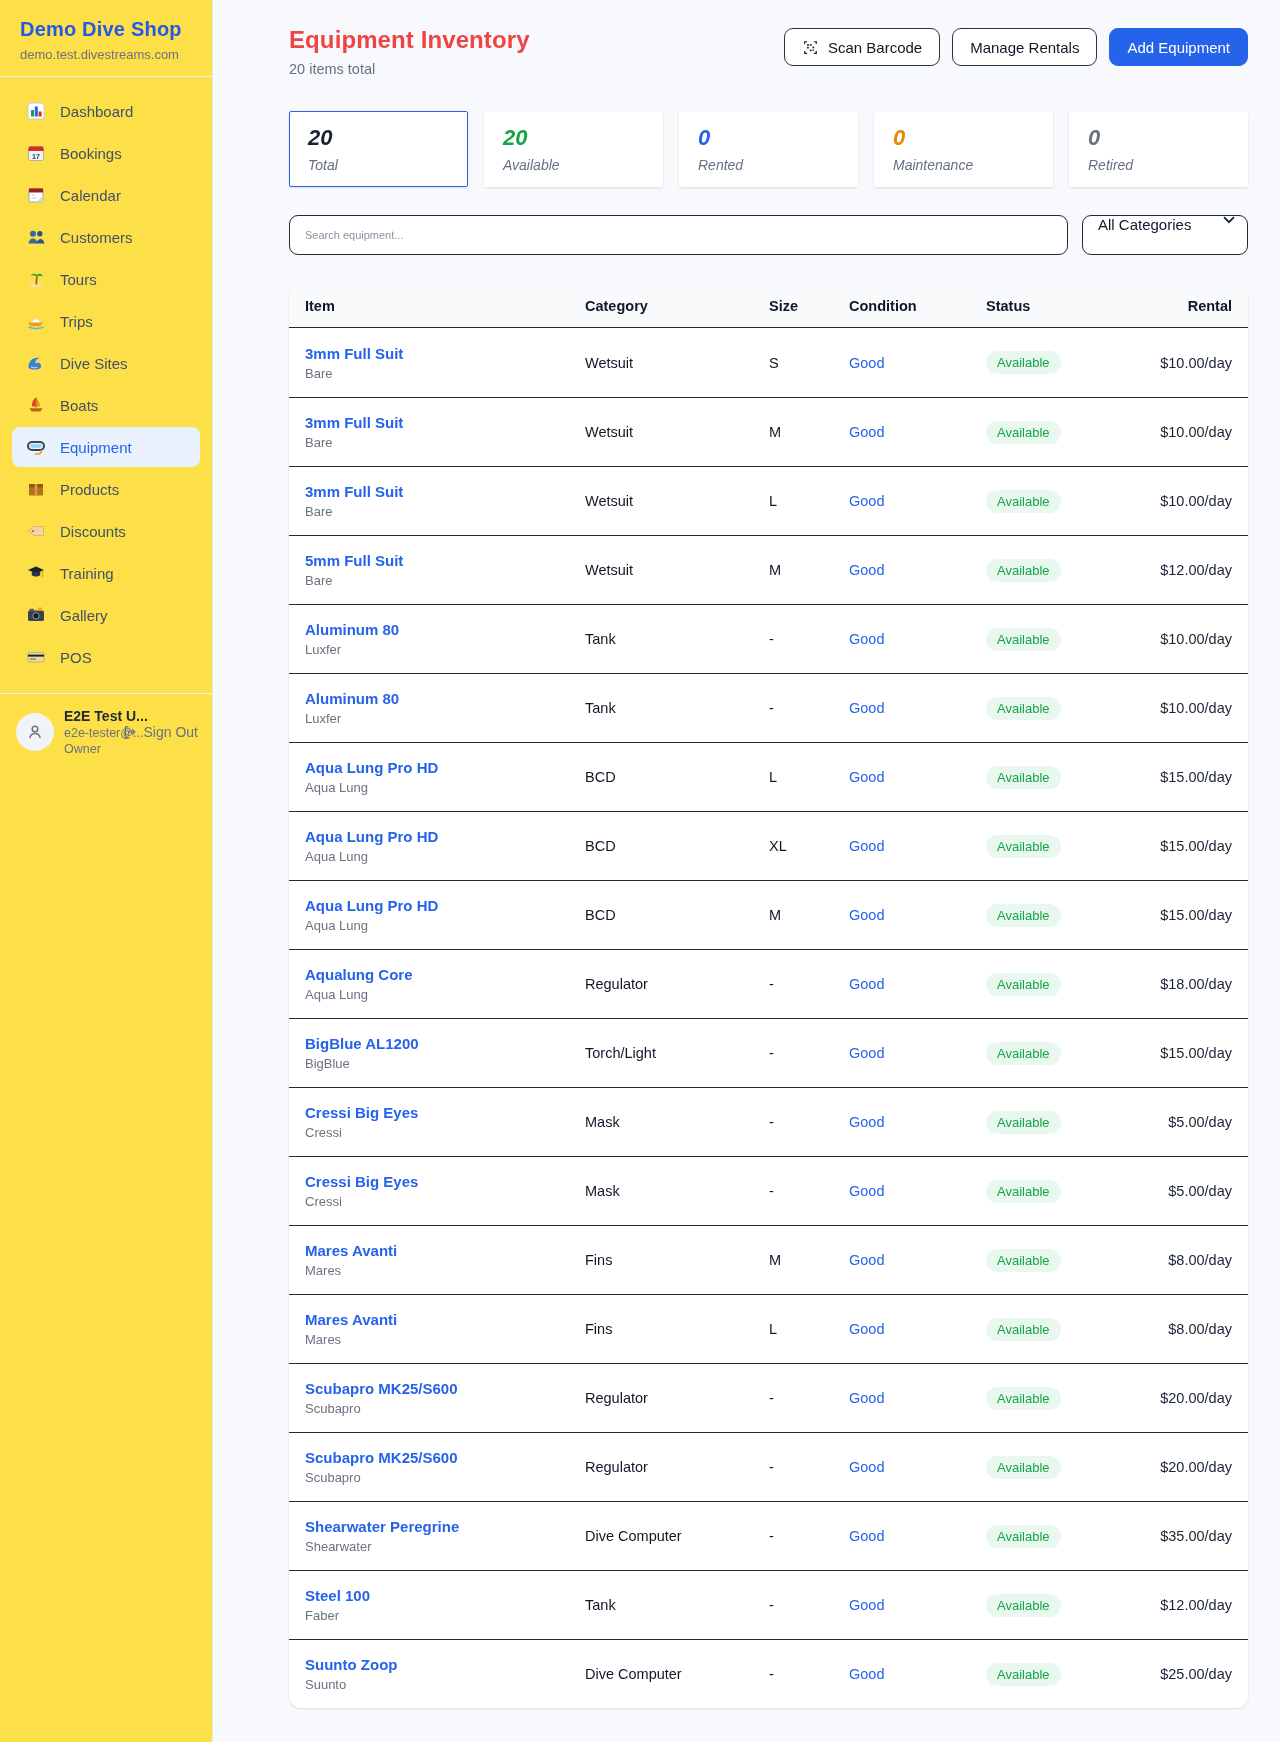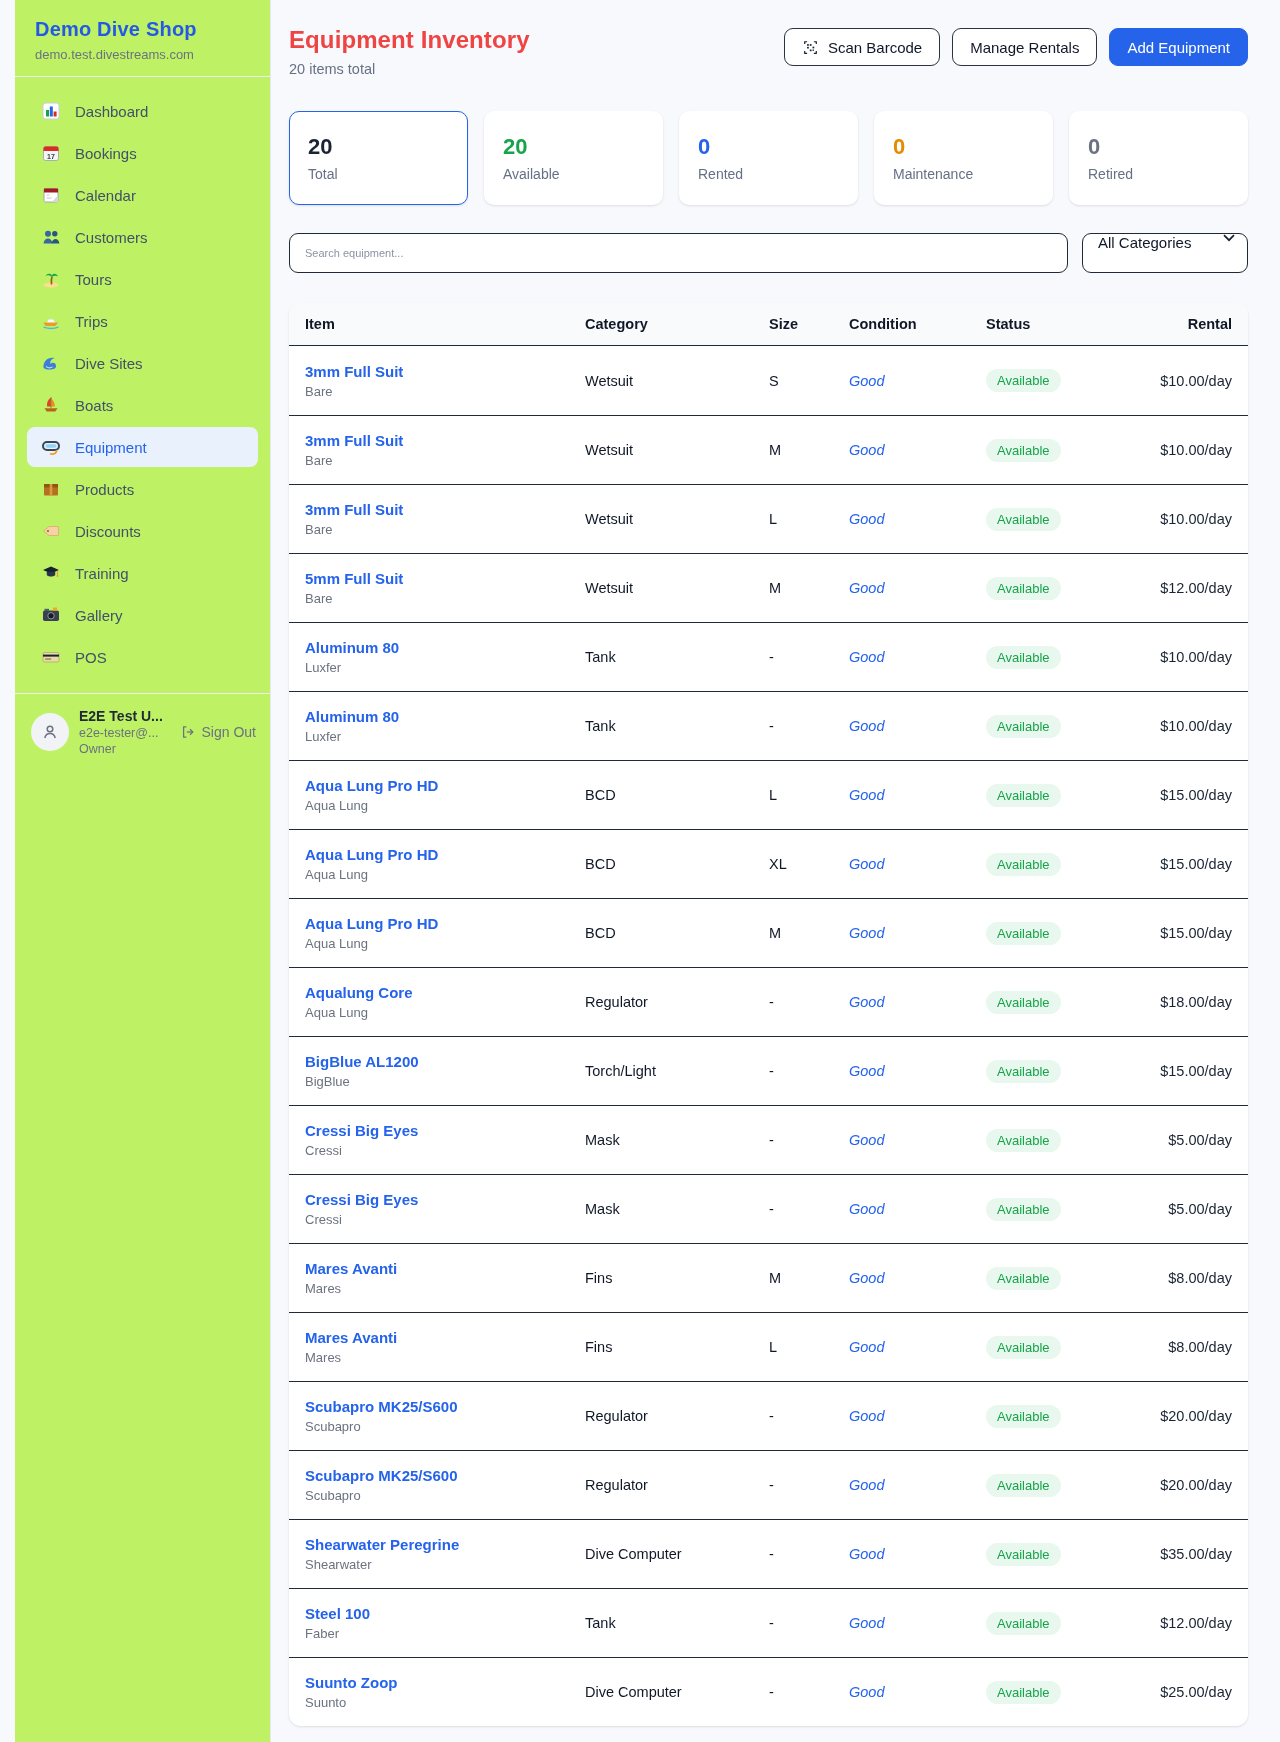--- a/index.html
+++ b/index.html
@@ -1,20 +1,20 @@
 <!DOCTYPE html>
 <html><head>
 <meta charset="utf-8">
 <style>
   * { margin:0; padding:0; box-sizing:border-box; }
   html,body { width:1280px; background:#f8f9fc; font-family:"Liberation Sans", sans-serif; }
   body { height:1742px; position:relative; color:#0f172a; }
 
   
-  .sidebar { position:absolute; left:15px; top:0; bottom:0; width:256px; background:#bef264; border-right:1px solid #e7e9ee; }
+  .sidebar { position:absolute; left:0; top:0; bottom:0; width:213px; background:#fde047; border-right:1px solid #e7e9ee; }
   .brand { padding:18px 20px 14px 20px; border-bottom:1px solid #eceef2; }
   .brand-name { font-size:20px; font-weight:bold; color:#2458e6; letter-spacing:.2px; }
   .brand-domain { font-size:13px; color:#6b7280; margin-top:6px; }
   .nav { padding:12px 0 8px 0; }
   .nav-item { display:flex; align-items:center; gap:14px; margin:2px 12px; padding:10px 14px; border-radius:8px; cursor:pointer; }
   .nav-item .nav-icon { width:20px; height:20px; flex:0 0 20px; display:inline-flex; }
   .nav-icon svg { width:20px; height:20px; }
   .nav-label { font-size:15px; color:#42506a; }
   .nav-item.active { background:#e9f1fd; }
   .nav-item.active .nav-label { color:#2563eb; font-weight:500; }
@@ -33,22 +33,22 @@
   .page-head { display:flex; justify-content:space-between; align-items:flex-start; }
   .page-title { font-size:24px; font-weight:bold; color:#ef4444; letter-spacing:.1px; }
   .page-sub { font-size:14.5px; color:#667085; margin-top:7px; }
   .head-actions { display:flex; gap:12px; margin-top:2px; }
   .btn { height:38px; display:inline-flex; align-items:center; gap:9px; padding:0 17px; border-radius:9px; font-size:15px; font-weight:500; cursor:pointer; background:#fff; border:1px solid #2a3342; color:#101828; }
   .btn svg { width:17px; height:17px; }
   .btn.primary { background:#2563eb; border-color:#2563eb; color:#fff; font-weight:500; }
 
   
   .stats { display:flex; gap:16px; margin-top:34px; }
-  .stat-card { flex:1; background:#fff; border-radius:10px; padding:22px 18px; border:1.5px solid transparent;
-               box-shadow:0 1px 2px rgba(16,24,40,.05), 0 1px 3px rgba(16,24,40,.07); cursor:pointer; }
+  .stat-card { flex:1; background:#fff; border-radius:2px; padding:13px 18px; border:1.5px solid transparent;
+               box-shadow:0 1px 2px rgba(16,24,40,.05), 0 1px 3px rgba(16,24,40,.07); cursor:pointer;font-style:italic; }
   .stat-card.selected { border-color:#2563eb; }
   .stat-value { font-size:22px; font-weight:bold; }
   .stat-label { font-size:14px; color:#667085; margin-top:6px; }
 
   
   .filters { display:flex; gap:14px; margin-top:28px; }
   .search-input { flex:1; height:40px; border:1px solid #1f2937; border-radius:9px; background:#fff; padding:0 15px; font-size:11px; color:#101828; font-family:"Liberation Sans",sans-serif; outline:none; }
   .search-input::placeholder { color:#8b93a2; }
   .select { width:166px; height:40px; border:1px solid #1f2937; border-radius:9px; background:#fff; display:flex; align-items:flex-start; justify-content:space-between; padding:0 12px 0 15px; font-size:15px; color:#101828; cursor:pointer; }
   .select svg { width:12px; height:8px; }
@@ -58,21 +58,21 @@
                 box-shadow:0 1px 2px rgba(16,24,40,.05), 0 1px 3px rgba(16,24,40,.07); }
   .tgrid { display:grid; grid-template-columns:280px 184px 80px 137px 160px 1fr; align-items:center; padding:0 16px; }
   .thead { height:43px; background:#f9fafb; border-bottom:1.5px solid #1f2937; }
   .thead .th { font-size:14.5px; font-weight:bold; color:#101828; }
   .th.right, .cell.right { text-align:right; }
   .trow { height:69px; border-top:1px solid #1f2937; }
   .trow:first-child { border-top:none; }
   .cell { font-size:14.5px; color:#101828; }
   .item-link { font-size:15px; font-weight:bold; color:#2563eb; text-decoration:none; cursor:pointer; display:inline-block; }
   .item-brand { font-size:13px; color:#6b7280; margin-top:4px; }
-  .cond-link { color:#2563eb; cursor:pointer; text-decoration:none;font-style:italic; }
+  .cond-link { color:#2563eb; cursor:pointer; text-decoration:none; }
   .badge { display:inline-block; font-size:13px; color:#17a34a; background:#e8f8ee; padding:4px 11px; border-radius:999px; }
   .price { color:#1a2433; }
 </style>
 </head>
 <body>
 
 <div class="sidebar">
   <div class="brand">
     <div class="brand-name">Demo Dive Shop</div>
     <div class="brand-domain">demo.test.divestreams.com</div>

